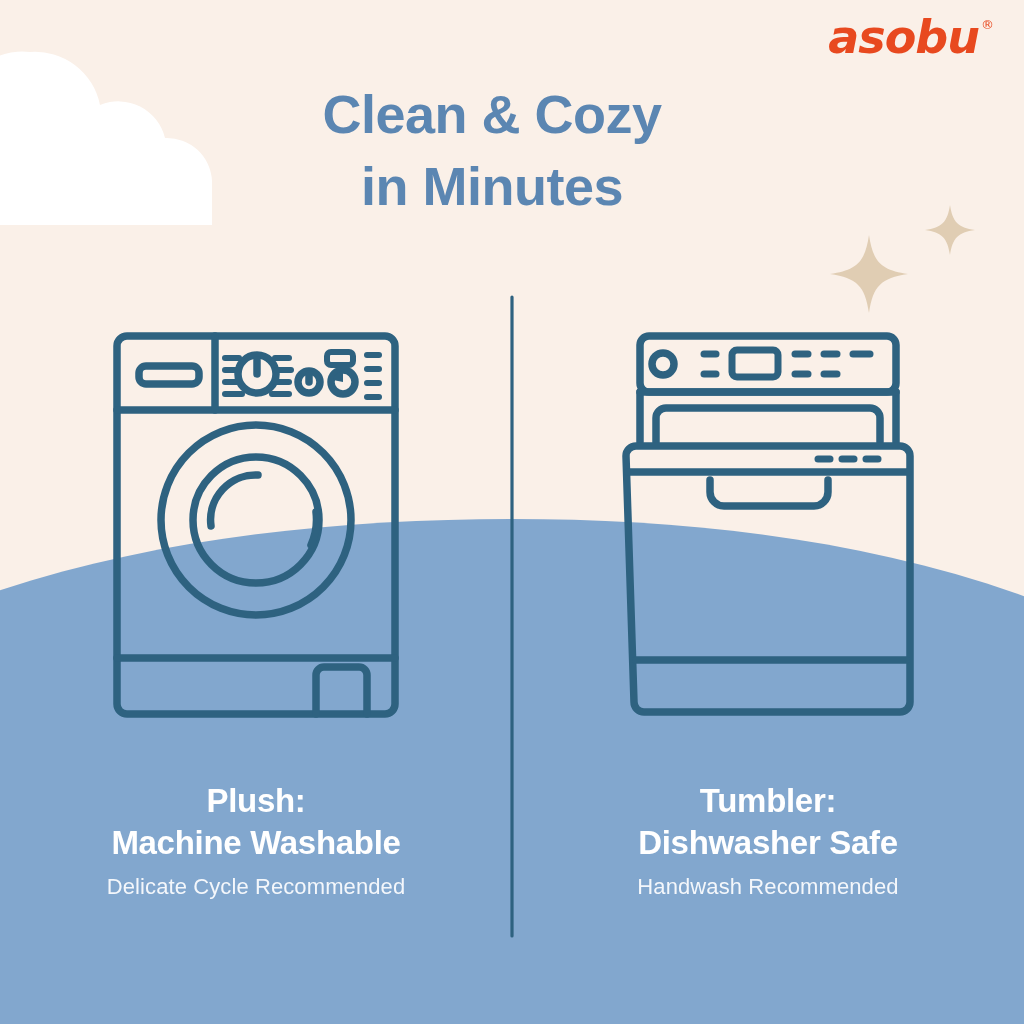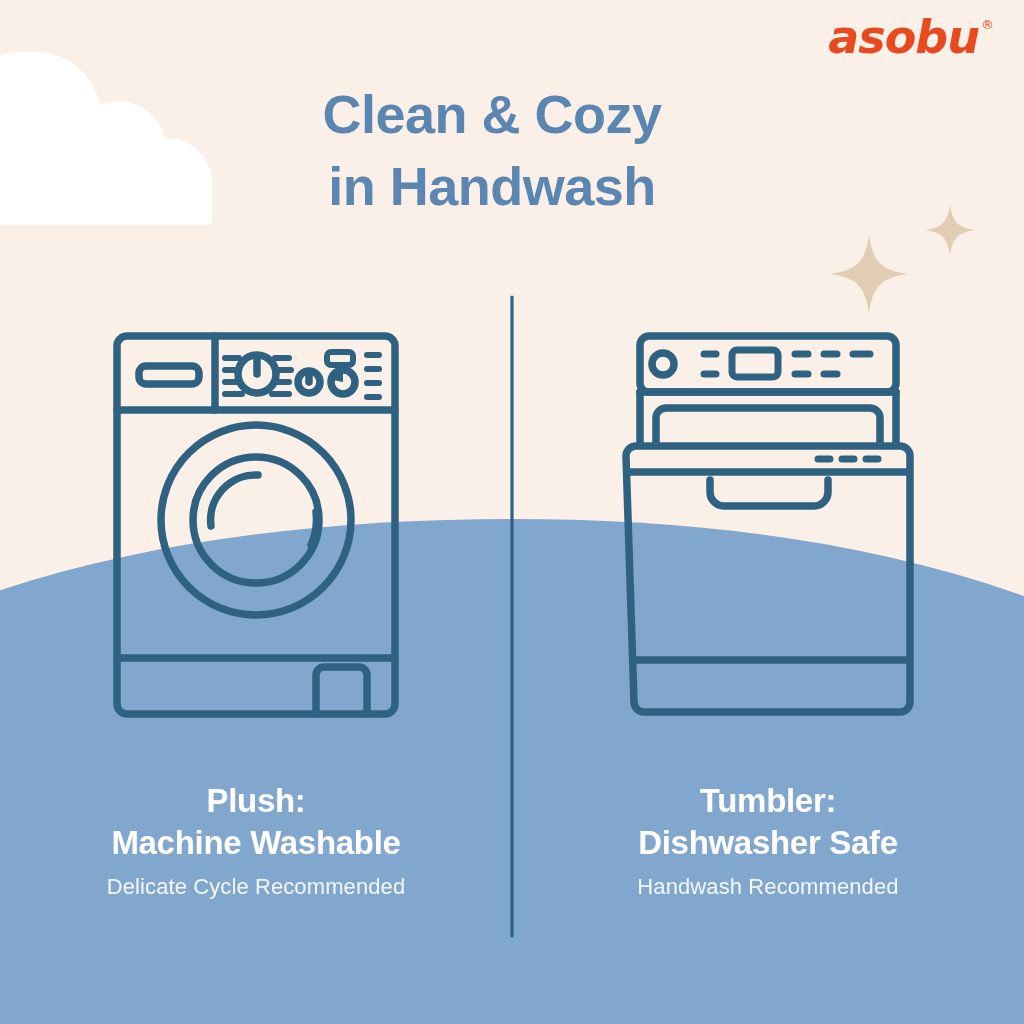--- a/index.html
+++ b/index.html
@@ -140,21 +140,21 @@
     <line x1="512" y1="297" x2="512" y2="936" stroke="#2e6280" stroke-width="3.2" stroke-linecap="round"></line>
   </svg>
 
   <div class="logo">
     <span class="logo-word">asobu</span>
     <span class="logo-reg">®</span>
   </div>
 
   <h1 class="headline">
     <span class="l1">Clean &amp; Cozy</span>
-    <span class="l2">in Handwash</span>
+    <span class="l2">in Minutes</span>
   </h1>
 
   <div class="panel panel-left">
     <div class="icon-wrap">
       <svg width="290" height="390" viewBox="0 0 290 390" fill="none" stroke="#2e6280" stroke-width="7.5" stroke-linecap="round" stroke-linejoin="round">
 
         <rect x="6" y="6" width="278" height="378" rx="10"></rect>
 
         <line x1="6" y1="80" x2="284" y2="80"></line>
 

